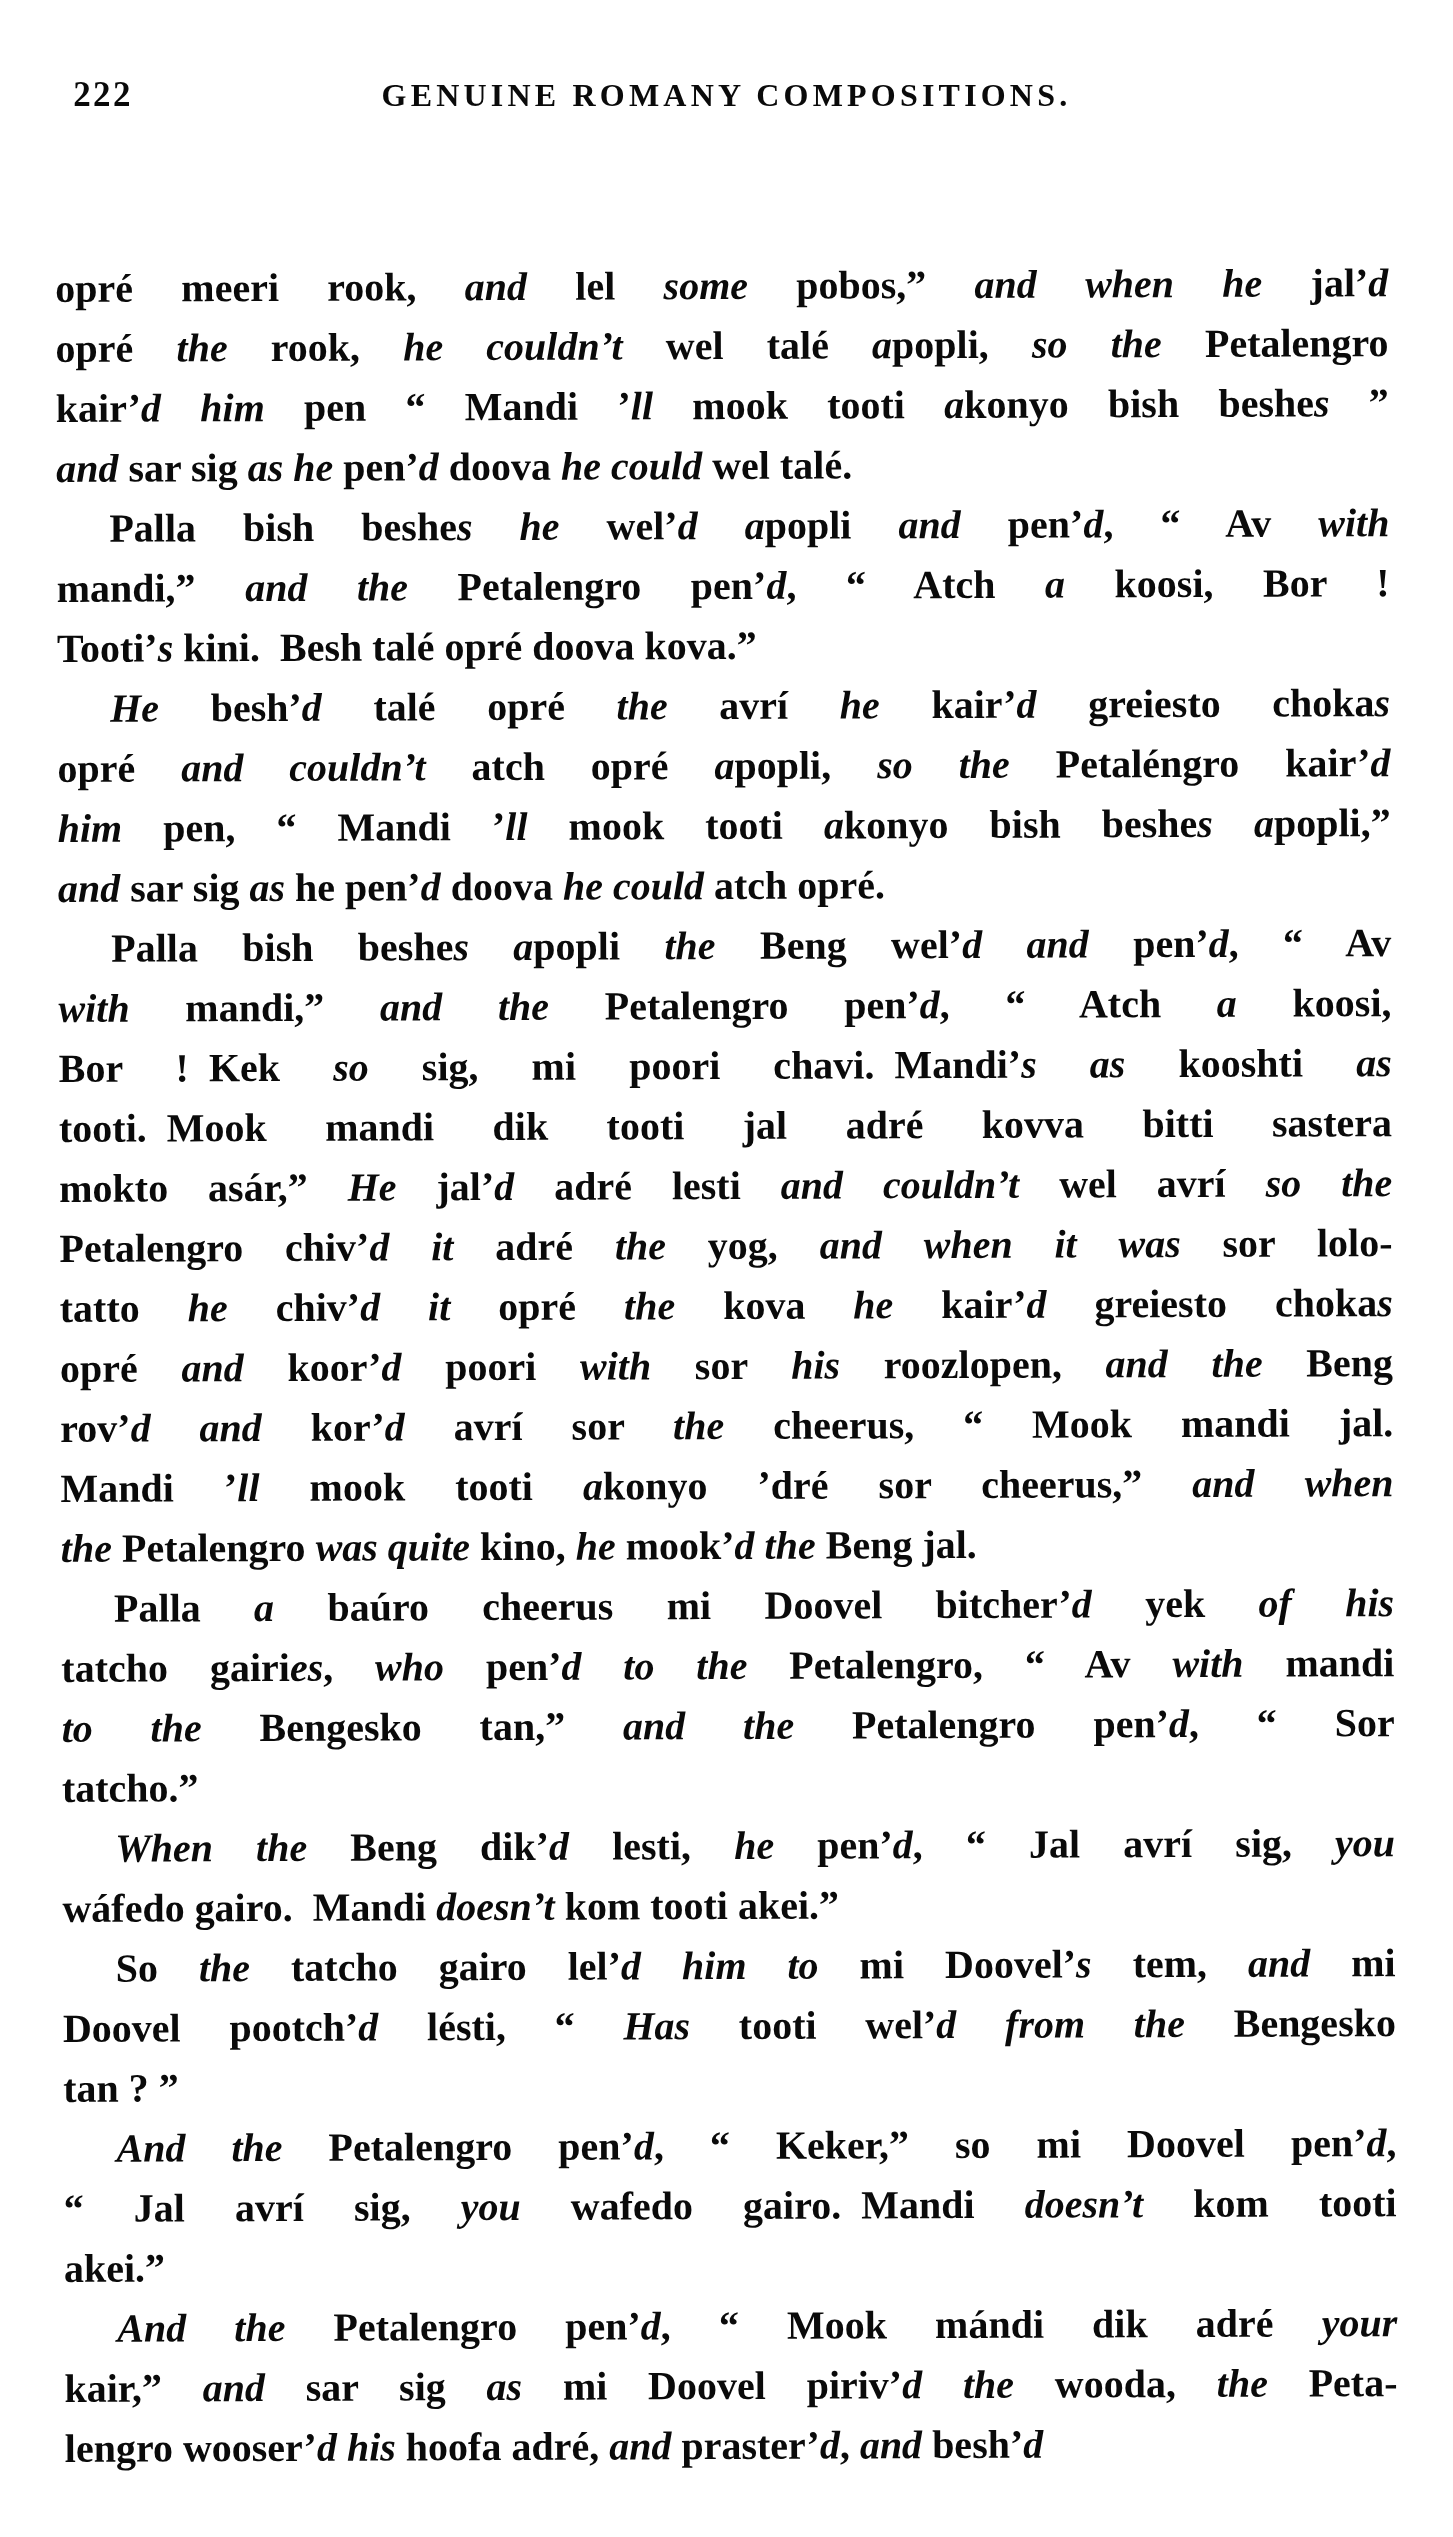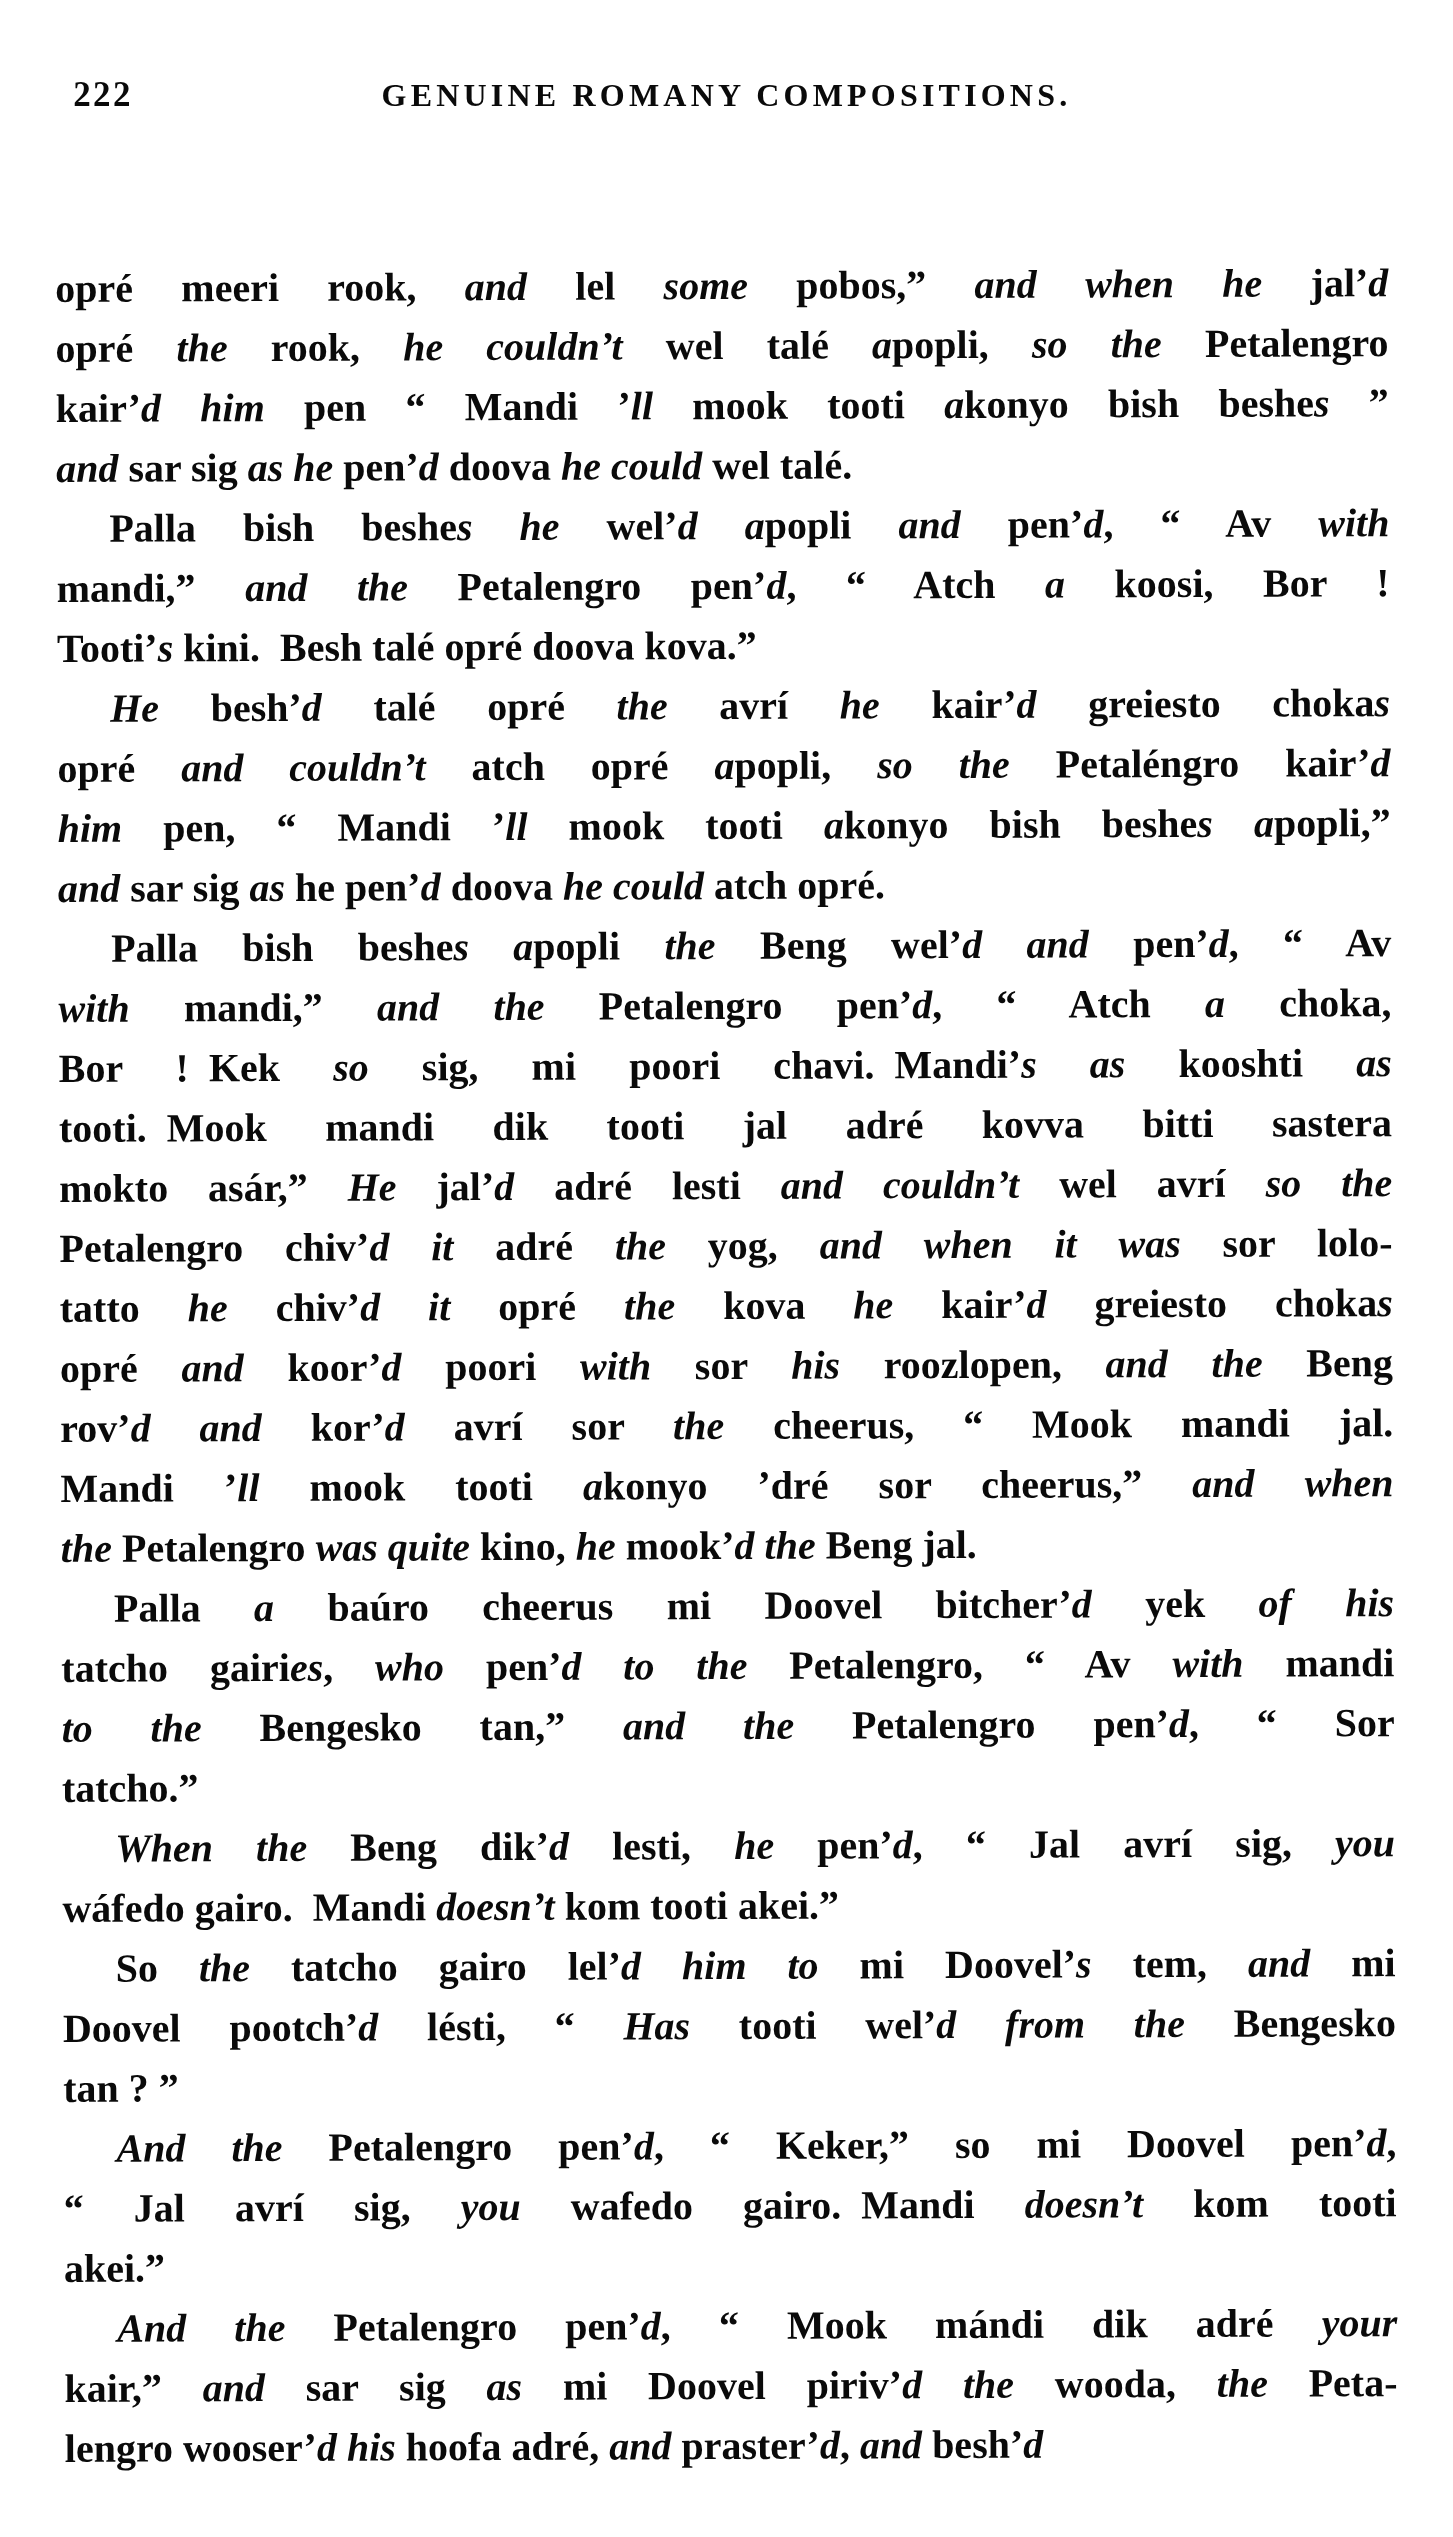--- a/index.html
+++ b/index.html
@@ -83,21 +83,21 @@
         <div class="line last"><span>Tooti’</span><span class="it">s</span><span> kini. Besh talé opré doova kova.”</span></div>
       </div>
       <div class="para indent">
         <div class="line"><span class="it">He</span><span> besh’</span><span class="it">d</span><span> talé opré </span><span class="it">the</span><span> avrí </span><span class="it">he</span><span> kair’</span><span class="it">d</span><span> greiesto choka</span><span class="it">s</span></div>
         <div class="line"><span>opré </span><span class="it">and couldn’t</span><span> atch opré </span><span class="it">a</span><span>popli, </span><span class="it">so the</span><span> Petaléngro kair’</span><span class="it">d</span></div>
         <div class="line"><span class="it">him</span><span> pen, “ Mandi ’</span><span class="it">ll</span><span> mook tooti </span><span class="it">a</span><span>konyo bish beshe</span><span class="it">s</span><span> </span><span class="it">a</span><span>popli,”</span></div>
         <div class="line last"><span class="it">and</span><span> sar sig </span><span class="it">as</span><span> he pen’</span><span class="it">d</span><span> doova </span><span class="it">he could</span><span> atch opré.</span></div>
       </div>
       <div class="para indent">
         <div class="line"><span>Palla bish beshe</span><span class="it">s</span><span> </span><span class="it">a</span><span>popli </span><span class="it">the</span><span> Beng wel’</span><span class="it">d</span><span> </span><span class="it">and</span><span> pen’</span><span class="it">d</span><span>, “ Av</span></div>
-        <div class="line"><span class="it">with</span><span> mandi,” </span><span class="it">and the</span><span> Petalengro pen’</span><span class="it">d</span><span>, “ Atch </span><span class="it">a</span><span> choka,</span></div>
+        <div class="line"><span class="it">with</span><span> mandi,” </span><span class="it">and the</span><span> Petalengro pen’</span><span class="it">d</span><span>, “ Atch </span><span class="it">a</span><span> koosi,</span></div>
         <div class="line"><span>Bor ! Kek </span><span class="it">so</span><span> sig, mi poori chavi. Mandi’</span><span class="it">s</span><span> </span><span class="it">as</span><span> kooshti </span><span class="it">as</span></div>
         <div class="line"><span>tooti. Mook mandi dik tooti jal adré kovva bitti sastera</span></div>
         <div class="line"><span>mokto asár,” </span><span class="it">He</span><span> jal’</span><span class="it">d</span><span> adré lesti </span><span class="it">and couldn’t</span><span> wel avrí </span><span class="it">so the</span></div>
         <div class="line"><span>Petalengro chiv’</span><span class="it">d it</span><span> adré </span><span class="it">the</span><span> yog, </span><span class="it">and when it was</span><span> sor lolo-</span></div>
         <div class="line"><span>tatto </span><span class="it">he</span><span> chiv’</span><span class="it">d it</span><span> opré </span><span class="it">the</span><span> kova </span><span class="it">he</span><span> kair’</span><span class="it">d</span><span> greiesto choka</span><span class="it">s</span></div>
         <div class="line"><span>opré </span><span class="it">and</span><span> koor’</span><span class="it">d</span><span> poori </span><span class="it">with</span><span> sor </span><span class="it">his</span><span> roozlopen, </span><span class="it">and the</span><span> Beng</span></div>
         <div class="line"><span>rov’</span><span class="it">d and</span><span> kor’</span><span class="it">d</span><span> avrí sor </span><span class="it">the</span><span> cheerus, “ Mook mandi jal.</span></div>
         <div class="line"><span>Mandi ’</span><span class="it">ll</span><span> mook tooti </span><span class="it">a</span><span>konyo ’dré sor cheerus,” </span><span class="it">and when</span></div>
         <div class="line last"><span class="it">the</span><span> Petalengro </span><span class="it">was quite</span><span> kino, </span><span class="it">he</span><span> mook’</span><span class="it">d the</span><span> Beng jal.</span></div>
       </div>

